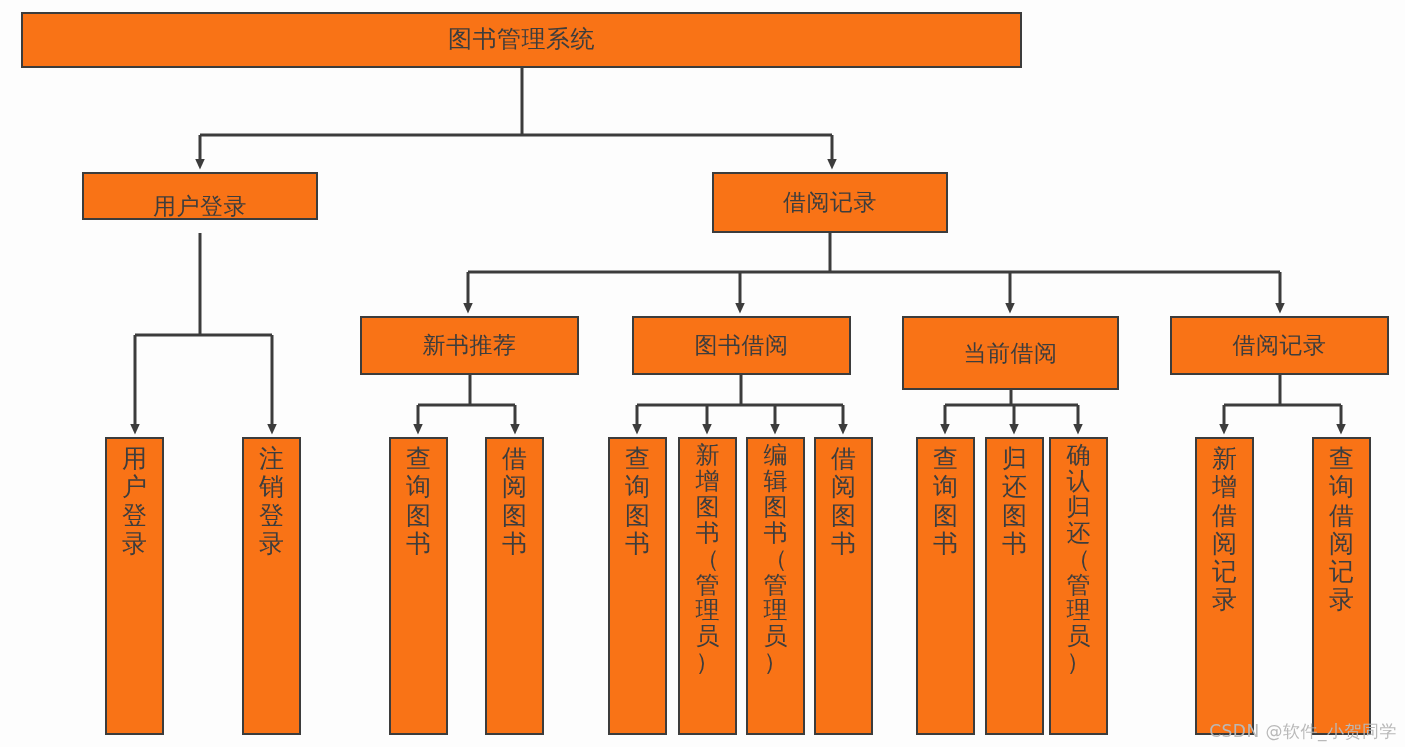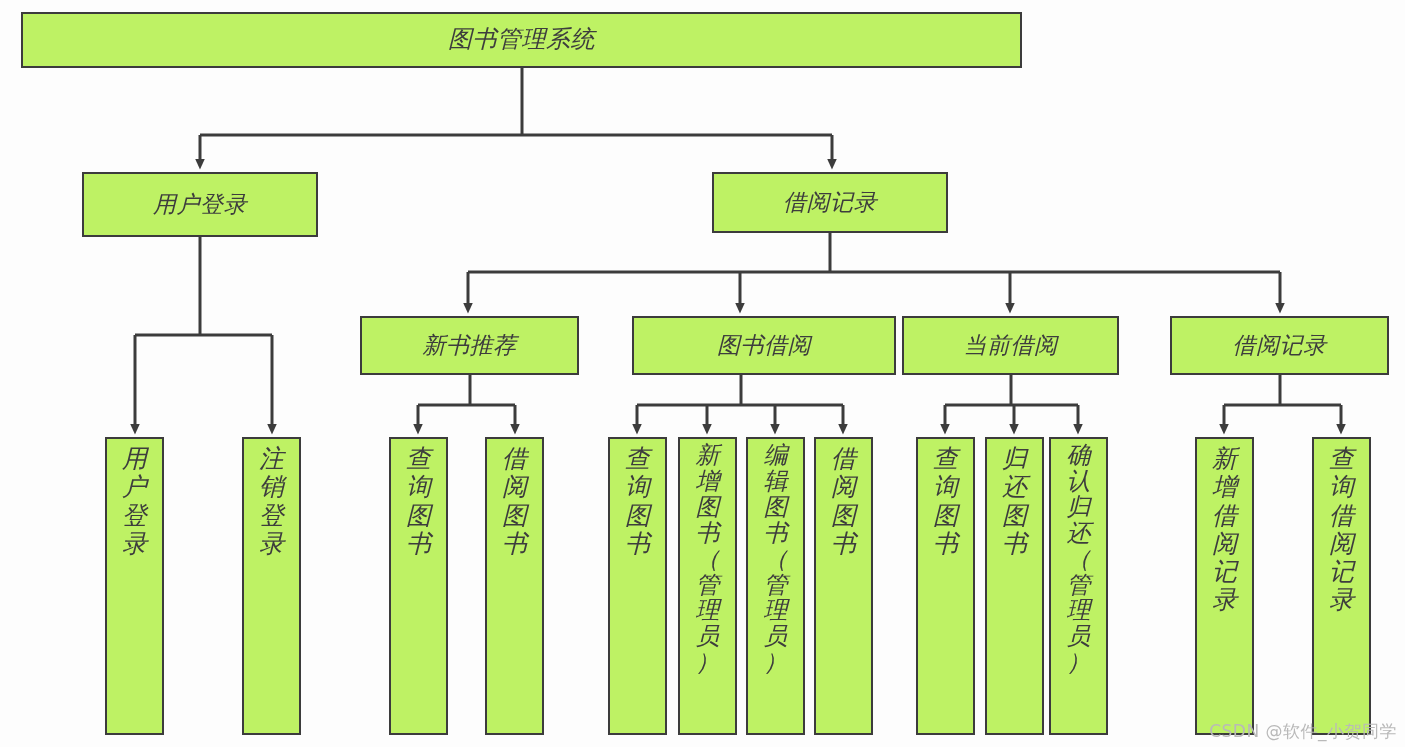--- a/index.html
+++ b/index.html
@@ -22,27 +22,26 @@
     position: absolute;
     left: 0;
     top: 0;
     width: 1405px;
     height: 747px;
     pointer-events: none;
   }
   .node {
     position: absolute;
     box-sizing: border-box;
-    background: #bef264;
+    background: #f97316;
     border: 2.5px solid #3c3c3c;
     display: flex;
     align-items: center;
     justify-content: center;
     color: #3d3d3d;
-    font-style: italic;
   }
   .node .label {
     display: block;
     text-align: center;
     line-height: 1.05;
     white-space: pre;
   }
   
   .h-node .label {
     font-size: 23px;
@@ -136,34 +135,34 @@
       <path d="M1224,405 L1341,405"></path>
       <path d="M1224,405 L1224,425" marker-end="url(#arrow)"></path>
       <path d="M1341,405 L1341,425" marker-end="url(#arrow)"></path>
     </g>
   </svg>
 
   <div class="node h-node root" style="left: 21px; top: 12px; width: 1001px; height: 56px; border-color: rgb(60, 60, 60); color: rgb(61, 61, 61);">
     <span class="label">图书管理系统</span>
   </div>
 
-  <div class="node h-node" style="left: 82px; top: 172px; width: 236px; height: 65px; border-color: rgb(60, 60, 60); color: rgb(61, 61, 61);">
+  <div class="node h-node" style="left: 82px; top: 172px; width: 236px; height: 48px; border-color: rgb(60, 60, 60); color: rgb(61, 61, 61); align-items: flex-end;">
     <span class="label">用户登录</span>
   </div>
   <div class="node h-node" style="left: 712px; top: 172px; width: 236px; height: 61px; border-color: rgb(60, 60, 60); color: rgb(61, 61, 61);">
     <span class="label">借阅记录</span>
   </div>
 
   <div class="node h-node" style="left: 360px; top: 316px; width: 219px; height: 59px; border-color: rgb(60, 60, 60); color: rgb(61, 61, 61);">
     <span class="label">新书推荐</span>
   </div>
-  <div class="node h-node" style="left: 632px; top: 316px; width: 264px; height: 59px; border-color: rgb(60, 60, 60); color: rgb(61, 61, 61);">
+  <div class="node h-node" style="left: 632px; top: 316px; width: 219px; height: 59px; border-color: rgb(60, 60, 60); color: rgb(61, 61, 61);">
     <span class="label">图书借阅</span>
   </div>
-  <div class="node h-node" style="left: 902px; top: 316px; width: 217px; height: 59px; border-color: rgb(60, 60, 60); color: rgb(61, 61, 61);">
+  <div class="node h-node" style="left: 902px; top: 316px; width: 217px; height: 74px; border-color: rgb(60, 60, 60); color: rgb(61, 61, 61);">
     <span class="label">当前借阅</span>
   </div>
   <div class="node h-node" style="left: 1170px; top: 316px; width: 219px; height: 59px; border-color: rgb(60, 60, 60); color: rgb(61, 61, 61);">
     <span class="label">借阅记录</span>
   </div>
 
   <div class="node v-node" style="left: 105px; top: 437px; width: 59px; height: 298px; border-color: rgb(60, 60, 60); color: rgb(61, 61, 61);">
     <span class="label">用
 户
 登

